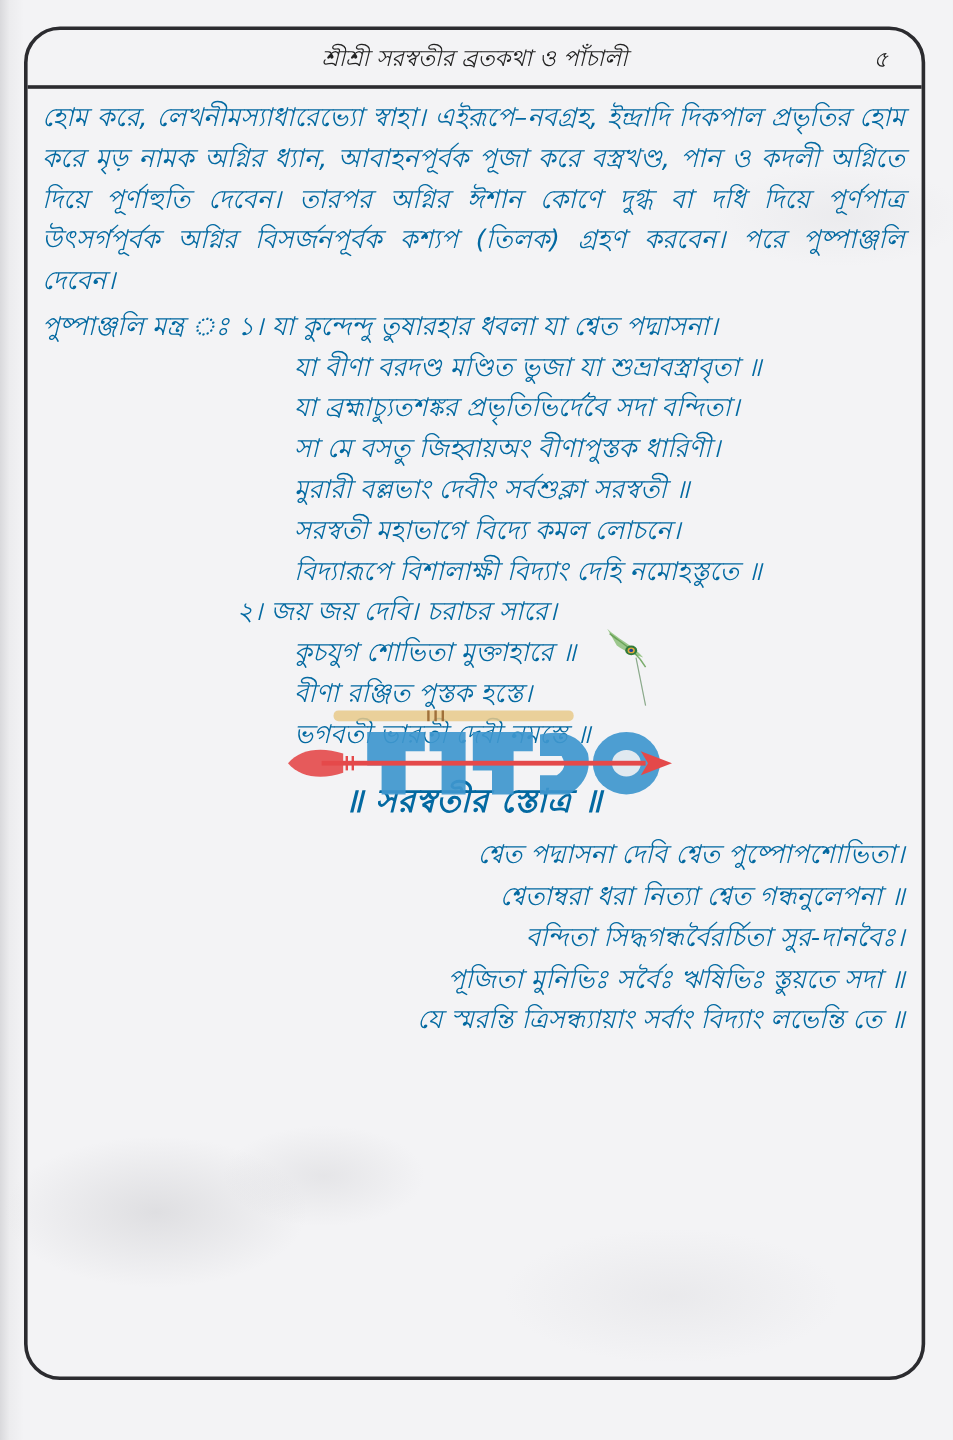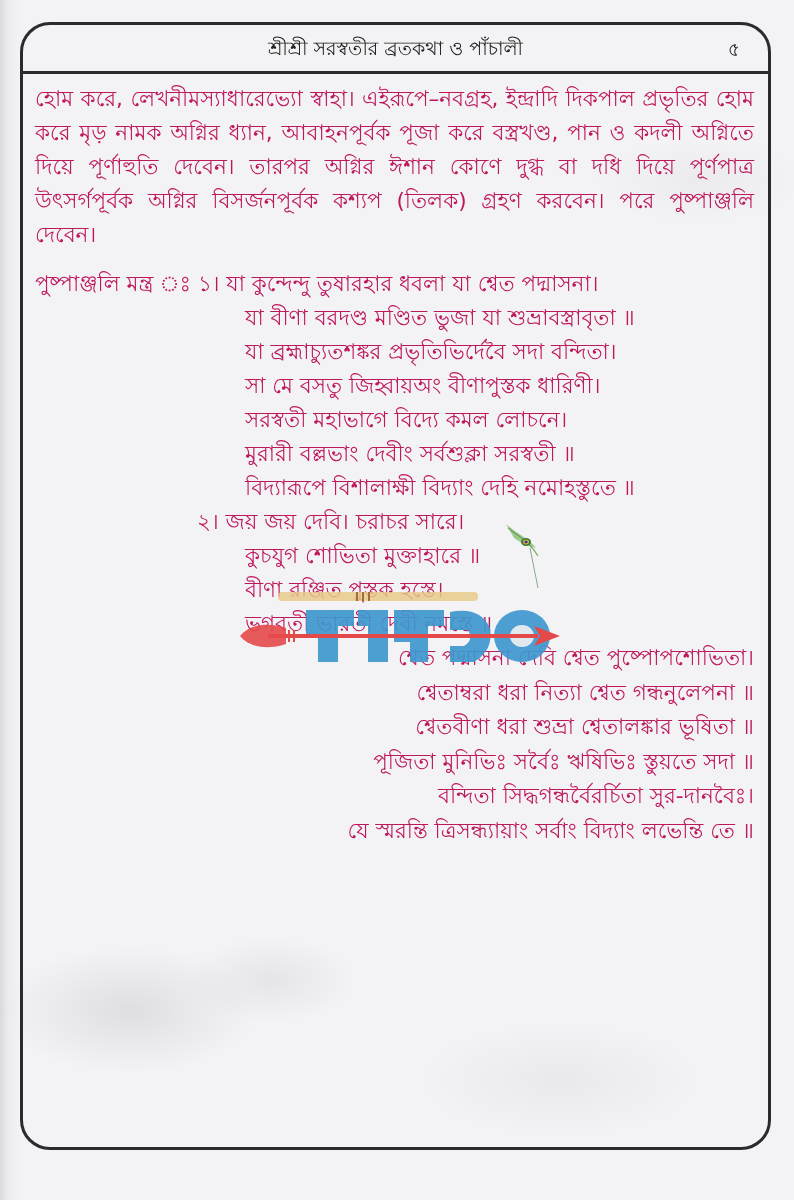--- a/index.html
+++ b/index.html
@@ -15,38 +15,39 @@
       radial-gradient(ellipse 180px 90px at 130px 1010px, rgba(170,170,175,0.28), rgba(0,0,0,0) 70%),
       radial-gradient(ellipse 120px 60px at 270px 980px, rgba(180,180,185,0.22), rgba(0,0,0,0) 70%),
       radial-gradient(ellipse 200px 80px at 560px 1080px, rgba(190,190,195,0.18), rgba(0,0,0,0) 70%),
       radial-gradient(ellipse 150px 60px at 700px 180px, rgba(200,200,205,0.18), rgba(0,0,0,0) 70%),
       linear-gradient(90deg, #d9d9dc 0px, #ececee 8px, #f3f3f5 20px, #f3f3f5 100%);
   }
   .frame {
     position: absolute; left: 20px; top: 22px; width: 751px; height: 1128px;
     border: 3px solid #2b2b2f; border-radius: 30px;
     box-sizing: border-box;
+    font-style: italic;
   }
   .header {
     position: absolute; left: 0; right: 0; top: 0; height: 46px;
     border-bottom: 3px solid #2b2b2f;
   }
   .header-title {
     position: absolute; left: 0; right: 0; top: 9px; text-align: center;
     font-family: "DejaVu Sans", sans-serif; font-size: 19px; color: #222;
   }
   .page-num {
     position: absolute; right: 28px; top: 10px; font-size: 19px; color: #222;
   }
   .content {
     position: absolute; left: 12px; right: 14px; top: 57px;
-    font-size: 21.5px; line-height: 34px; color: #be185d;
+    font-size: 21.5px; line-height: 34px; color: #0369a1;
   }
   .para { text-align: justify; text-align-last: left; margin: 0; }
-  .mantra-block { position: relative; margin-top: 15px; }
+  .mantra-block { position: relative; margin-top: 4px; }
   .mantra-label-line { white-space: nowrap; }
   .verse-line { white-space: nowrap; }
   .indent-1 { padding-left: 210px; }
   .indent-num2 { padding-left: 162px; }
   .indent-2 { padding-left: 210px; }
   .stotra-title {
     text-align: center; font-size: 27px; font-weight: bold; margin-top: 22px; margin-bottom: 10px;
     letter-spacing: 0.5px;
   }
   .stotra-lines { padding-left: 102px; line-height: 34.5px; text-align: right; }
@@ -73,39 +74,39 @@
 
     <div class="mantra-block">
       <div class="verse-line mantra-label-line">
         <span>পুষ্পাঞ্জলি মন্ত্র ঃ</span>
         <span>১।</span>
         <span>যা কুন্দেন্দু তুষারহার ধবলা যা শ্বেত পদ্মাসনা।</span>
       </div>
       <div class="verse-line indent-1">যা বীণা বরদণ্ড মণ্ডিত ভুজা যা শুভ্রাবস্ত্রাবৃতা ॥</div>
       <div class="verse-line indent-1">যা ব্রহ্মাচ্যুতশঙ্কর প্রভৃতিভির্দেবৈ সদা বন্দিতা।</div>
       <div class="verse-line indent-1">সা মে বসতু জিহ্বায়অং বীণাপুস্তক ধারিণী।</div>
+      <div class="verse-line indent-1">মুরারী বল্লভাং দেবীং সর্বশুক্লা সরস্বতী ॥</div>
       <div class="verse-line indent-1">সরস্বতী মহাভাগে বিদ্যে কমল লোচনে।</div>
-      <div class="verse-line indent-1">মুরারী বল্লভাং দেবীং সর্বশুক্লা সরস্বতী ॥</div>
       <div class="verse-line indent-1">বিদ্যারূপে বিশালাক্ষী বিদ্যাং দেহি নমোহস্তুতে ॥</div>
 
       <div class="verse-line indent-num2">
         <span>২।</span>
         <span>জয় জয় দেবি। চরাচর সারে।</span>
       </div>
       <div class="verse-line indent-2">কুচযুগ শোভিতা মুক্তাহারে ॥</div>
       <div class="verse-line indent-2">বীণা রঞ্জিত পুস্তক হস্তে।</div>
       <div class="verse-line indent-2">ভগবতী ভারতী দেবী নমস্তে ॥</div>
     </div>
 
+    <div class="stotra-title">॥ সরস্বতীর স্তোত্র ॥</div>
     <div class="stotra-lines">
       <div class="verse-line">শ্বেত পদ্মাসনা দেবি শ্বেত পুষ্পোপশোভিতা।</div>
       <div class="verse-line">শ্বেতাম্বরা ধরা নিত্যা শ্বেত গন্ধনুলেপনা ॥</div>
-      <div class="verse-line">শ্বেতবীণা ধরা শুভ্রা শ্বেতালঙ্কার ভূষিতা ॥</div>
+      <div class="verse-line">বন্দিতা সিদ্ধগন্ধর্বৈরর্চিতা সুর-দানবৈঃ।</div>
       <div class="verse-line">পূজিতা মুনিভিঃ সর্বৈঃ ঋষিভিঃ স্তুয়তে সদা ॥</div>
-      <div class="verse-line">বন্দিতা সিদ্ধগন্ধর্বৈরর্চিতা সুর-দানবৈঃ।</div>
       <div class="verse-line">যে স্মরন্তি ত্রিসন্ধ্যায়াং সর্বাং বিদ্যাং লভেন্তি তে ॥</div>
     </div>
   </div>
 </div>
 
 <svg class="feather" viewBox="0 0 40 68">
   <path d="M6 2 C 14 10, 28 16, 36 26 C 30 24, 22 22, 14 16 Z" fill="#7fb86a" opacity="0.75"></path>
   <path d="M8 6 C 18 14, 30 20, 38 34" stroke="#5c9a4a" stroke-width="1.2" fill="none" opacity="0.8"></path>
   <ellipse cx="26" cy="20" rx="5" ry="4" fill="#2f7a3a"></ellipse>
   <ellipse cx="26" cy="20" rx="3" ry="2.4" fill="#e1a93a"></ellipse>

